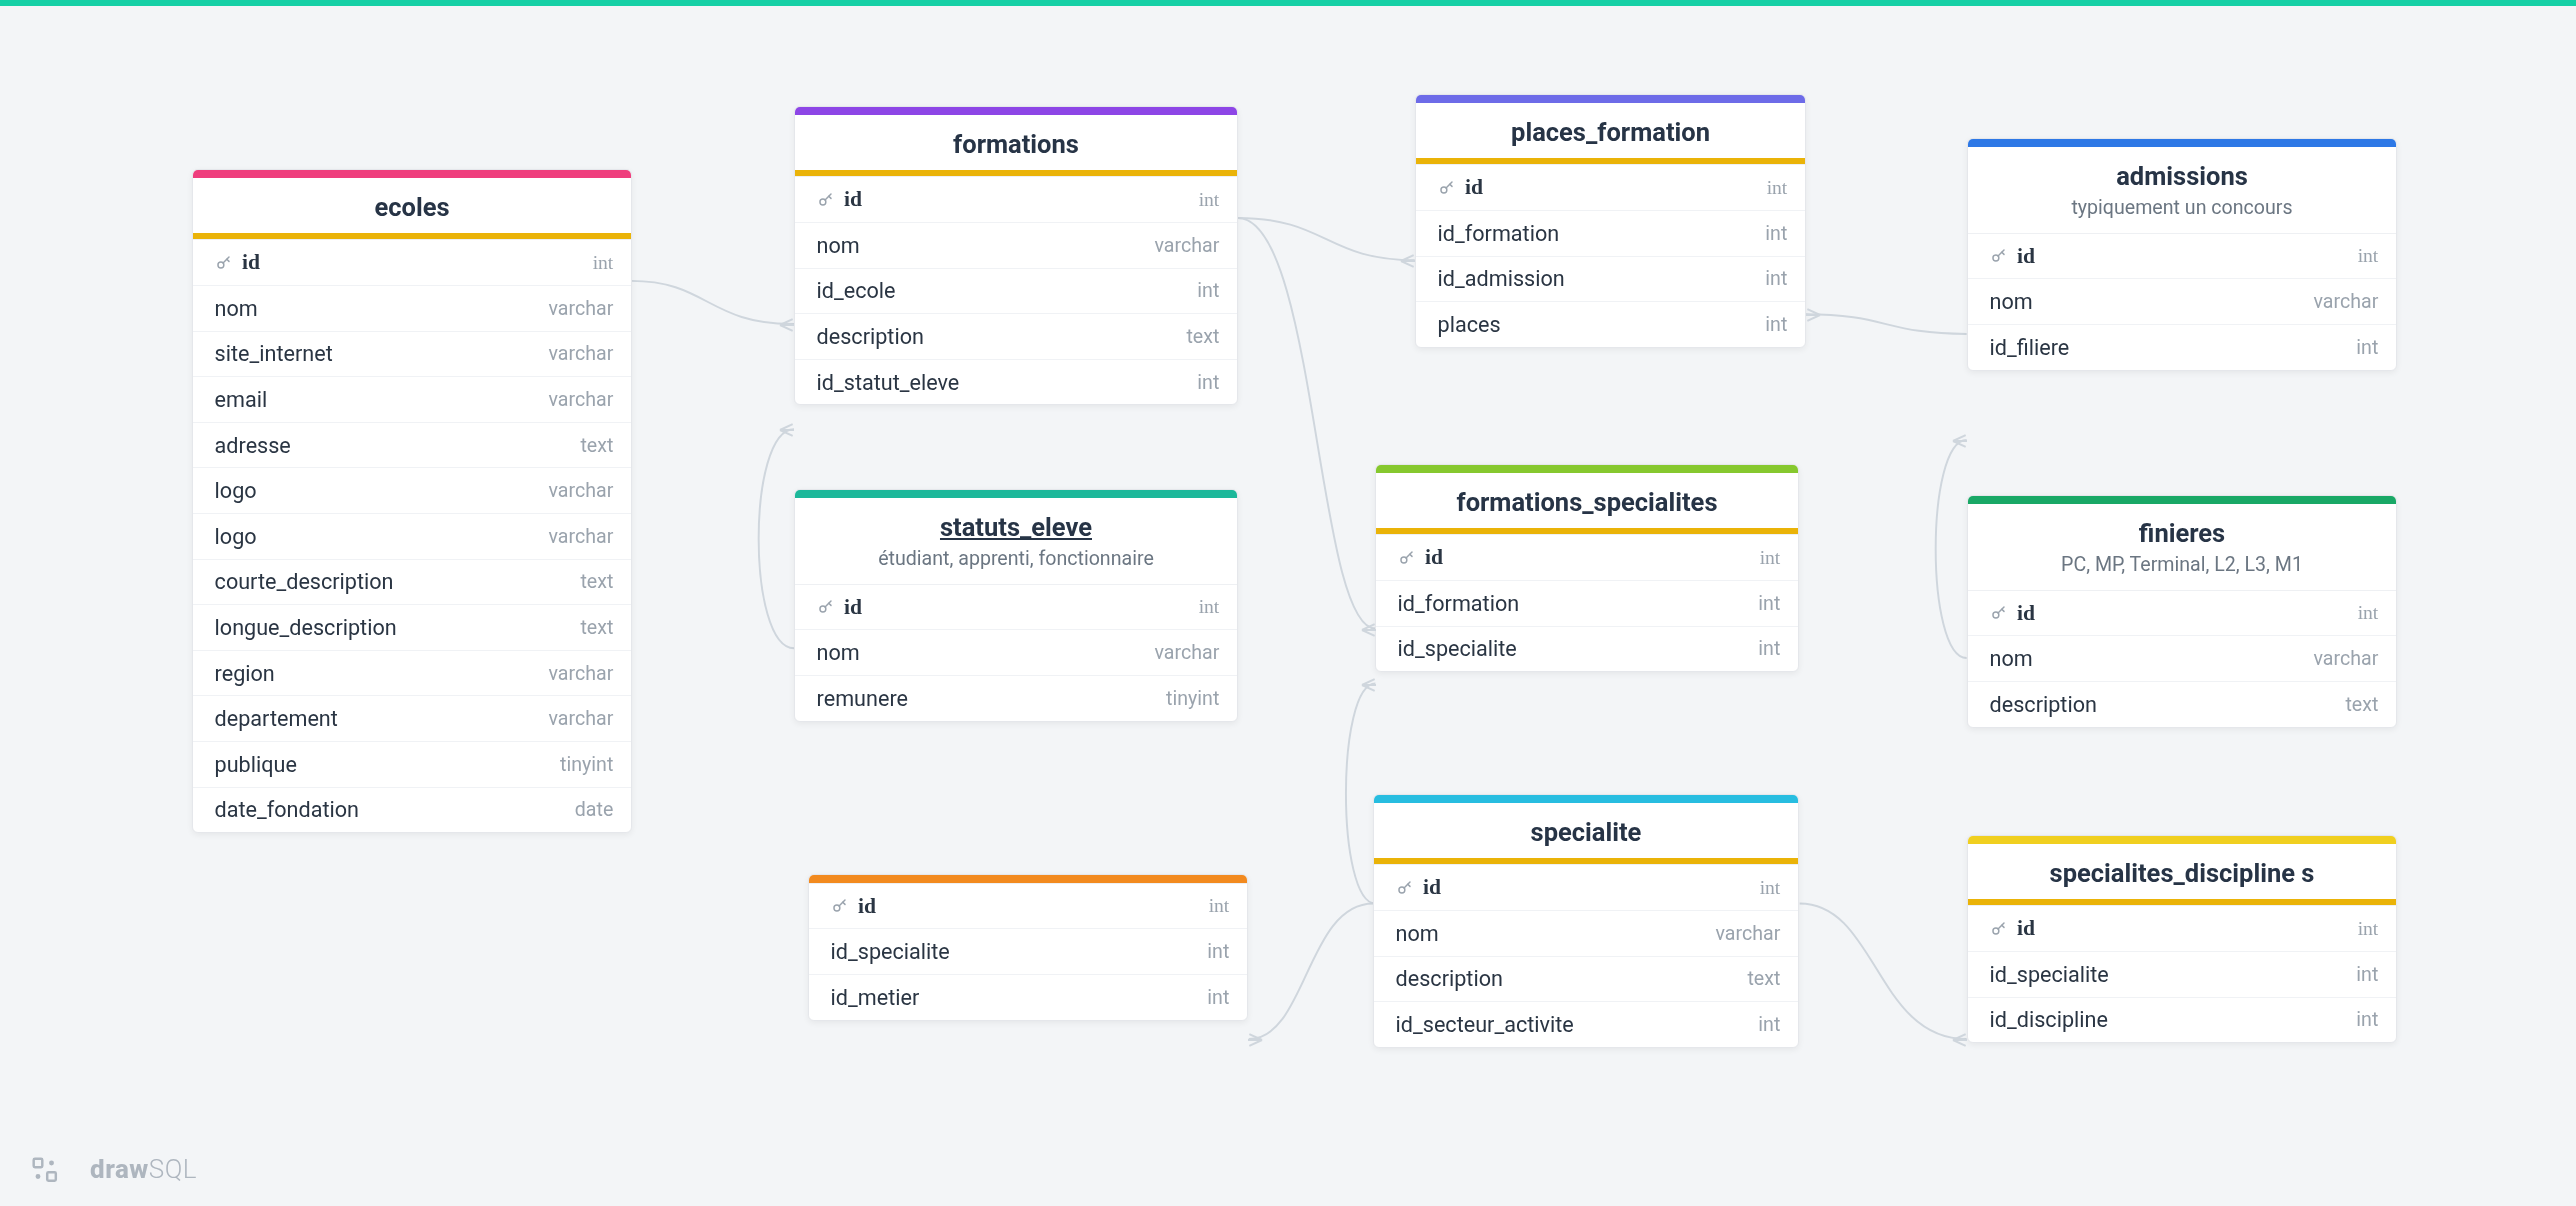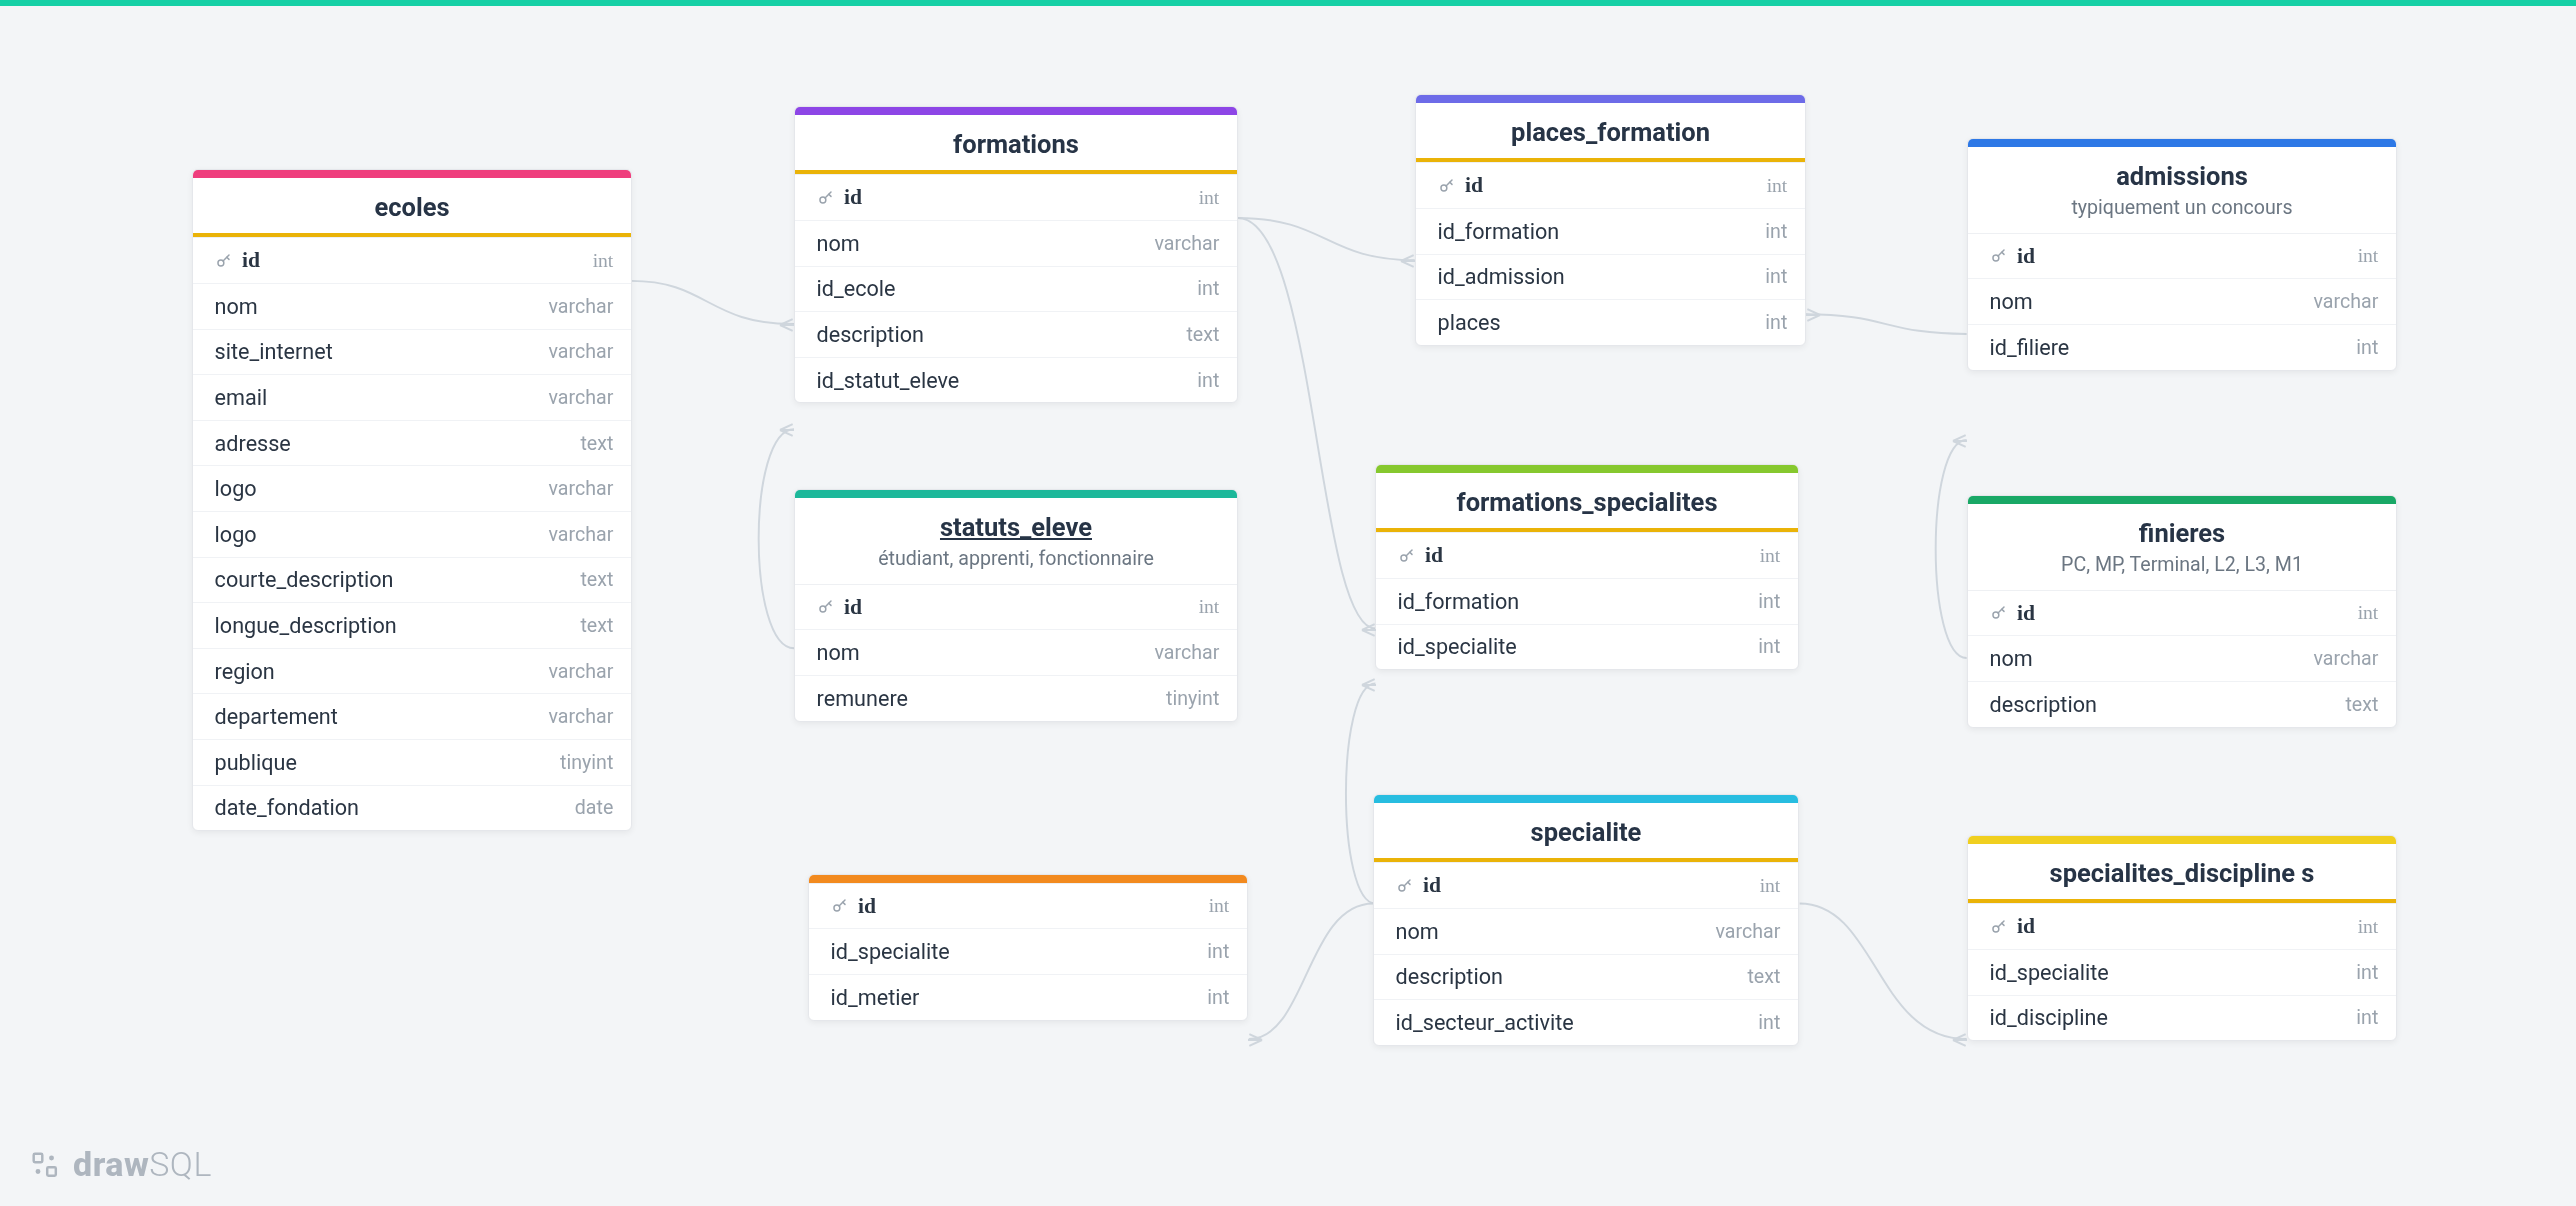--- a/index.html
+++ b/index.html
@@ -30,21 +30,21 @@
     box-shadow: 0 2px 5.9px rgba(0,0,0,0.06);
     overflow: hidden;
   }
   .table .colorbar { height: 7.9px; width: 100%; }
   .table .thead {
     text-align: center;
     padding: 13.8px 15.7px 11.8px;
     font-weight: 700;
     font-size: 25.5px;
     color: #273446;
-    border-bottom: 4px solid #eab308;
+    border-bottom: 6px solid #eab308;
   }
   .table .subtitle {
     text-align: center;
     font-size: 19.6px;
     color: #6b7682;
     padding: 0 17.7px 11.8px;
     line-height: 1.35;
   }
   .table .rows { }
   .row {
@@ -58,22 +58,22 @@
   .row .left.key { font-weight: 700; }
   .row .type { color: #9aa3ad; font-size: 19.6px; }
   .key-icon {
     width: 17.7px; height: 17.7px; color: #9aa3ad;
     display: inline-flex;
   }
   .key-icon svg { width: 100%; height: 100%; }
 
   .brand {
     position: absolute; left: 29.5px; bottom: 21.6px;
-    display: flex; align-items: center; gap: 14px;
-    color: #aeb6bf; font-size: 34px; letter-spacing: 0.5px;
+    display: flex; align-items: center; gap: 31px;
+    color: #aeb6bf; font-size: 26px; letter-spacing: 0.5px;
   }
   .brand .logo {
     display: inline-flex; width: 29.5px; height: 29.5px; color: #aeb6bf;
   }
   .brand .bold { font-weight: 800; }
   .brand .thin { font-weight: 300; }
 
   
   .endpoint { position: absolute; pointer-events: none; }
   .endpoint span {

